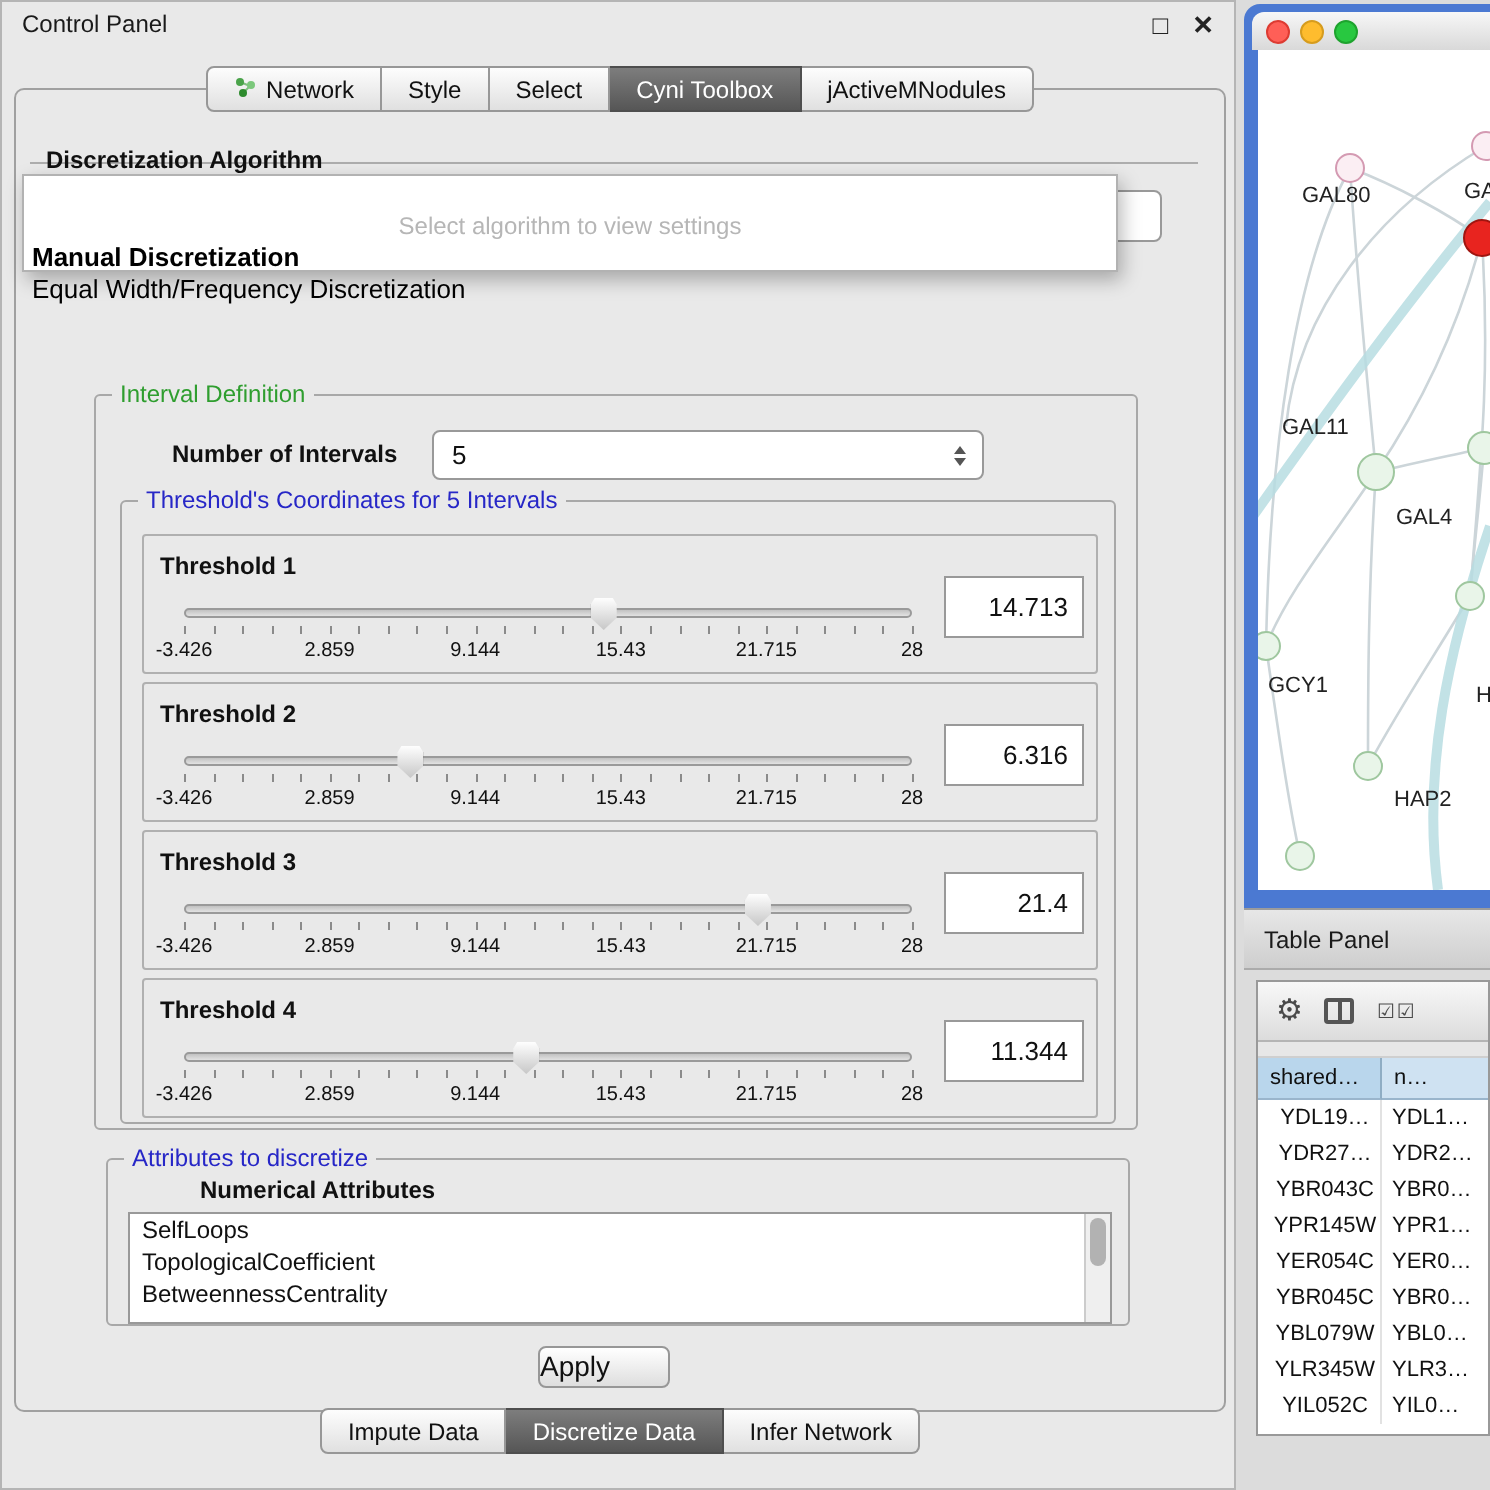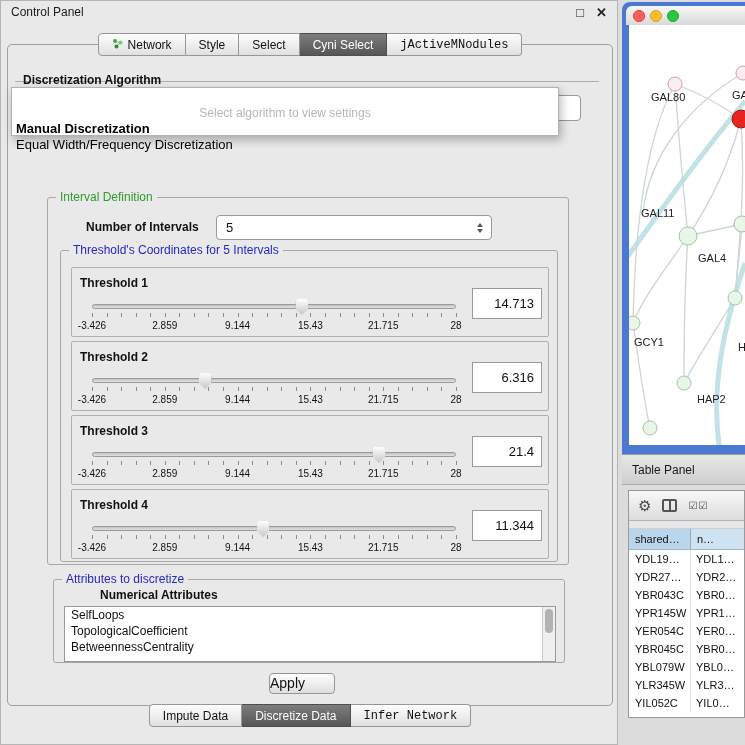--- a/index.html
+++ b/index.html
@@ -19,21 +19,21 @@
                 border:1px solid #a0a0a0; border-radius:5px; background:#e9e9e9; }
 
   
   .tabrow { position:absolute; left:0; width:618px; display:flex; justify-content:center; z-index:6; }
   .top-tabs { top:32px; }
   .bottom-tabs { top:703px; }
   .tab { height:23px; padding:0 13px; display:flex; align-items:center; gap:5px;
          background:linear-gradient(#fdfdfd,#e0e0e0); border:1px solid #979797;
          border-left:none; font-size:12px; white-space:nowrap; }
   .tab:first-child { border-left:1px solid #979797; border-radius:4px 0 0 4px; }
-  .tab:last-child { border-radius:0 4px 4px 0;font-family:Liberation Mono, monospace; }
+  .tab:last-child { border-radius:0 4px 4px 0; }
   .tab.selected { background:linear-gradient(#7d7d7d,#565656); color:#fff; border-color:#4e4e4e; }
 
   
   .algo-line { position:absolute; left:14px; top:80px; width:584px; height:1px; background:#adadad; }
   .algo-title { position:absolute; left:22px; top:72px; font-weight:bold; font-size:12px; }
   .algo-combo { position:absolute; left:24px; top:94px; width:556px; height:26px;
                 background:#fff; border:1px solid #999; border-radius:4px; z-index:1; }
 
   
   .dropdown { position:absolute; left:10px; top:86px; width:548px; height:49px; background:#fff;
@@ -121,21 +121,21 @@
   .gear { font-size:15px; color:#4a4a4a; line-height:1; }
   .cols-ico { width:15px; height:13px; border:2px solid #555; border-radius:2px; position:relative; }
   .cols-ico::after { content:""; position:absolute; left:4.5px; top:0; width:2px; height:9px; background:#555; }
   .checks { font-size:10px; color:#4a4a4a; letter-spacing:1px; }
   .t-gap { height:8px; background:#e7e7e7; border-bottom:1px solid #cfcfcf; }
   .t-header { display:flex; height:21px; font-size:11px; }
   .th1 { width:62px; background:#b9d6ec; border-right:1px solid #8fadc4; border-bottom:1px solid #9ab5cc; padding:4px 0 0 6px; }
   .th2 { flex:1; background:#cfe2f2; border-bottom:1px solid #9ab5cc; padding:4px 0 0 6px; }
   .trow { display:flex; height:18px; font-size:11px; }
   .tcell { padding-top:3px; white-space:nowrap; overflow:hidden; }
-  .c1 { width:62px; padding-left:6px; border-right:1px solid #e2e2e2; }
+  .c1 { width:62px; padding-left:6px; border-right:1px solid #e2e2e2;text-align:center; }
   .c2 { flex:1; padding-left:5px; }
 </style>
 </head>
 <body>
 
 <div id="control-panel">
 
   <div class="titlebar">
     <span class="title">Control Panel</span>
     <span class="win-btns">
@@ -159,21 +159,21 @@
       </span>
       <span>Network</span>
     </div>
     <div class="tab">
         <span>Style</span>
       </div>
     <div class="tab">
         <span>Select</span>
       </div>
     <div class="tab selected">
-        <span>Cyni Select</span>
+        <span>Cyni Toolbox</span>
       </div>
     <div class="tab">
         <span>jActiveMNodules</span>
       </div>
   </div>
 
   <div class="algo-line"></div>
   <div class="algo-title">Discretization Algorithm</div>
   <div class="algo-combo"></div>
 

